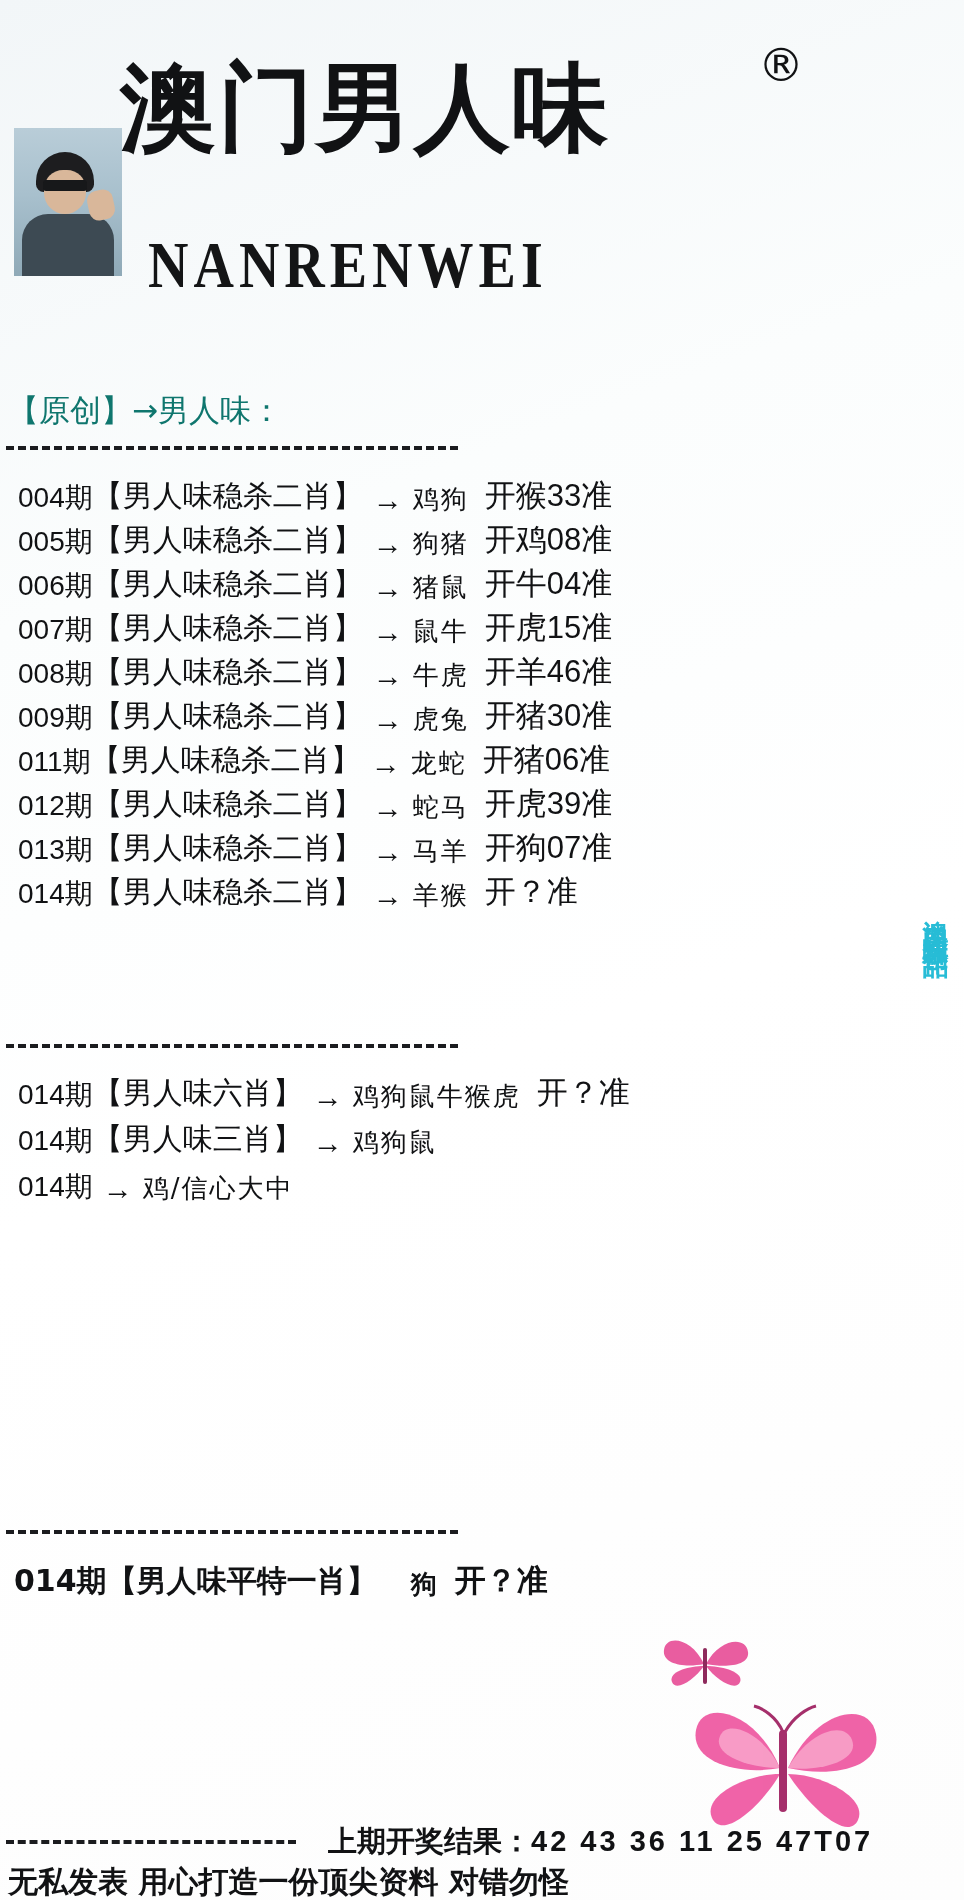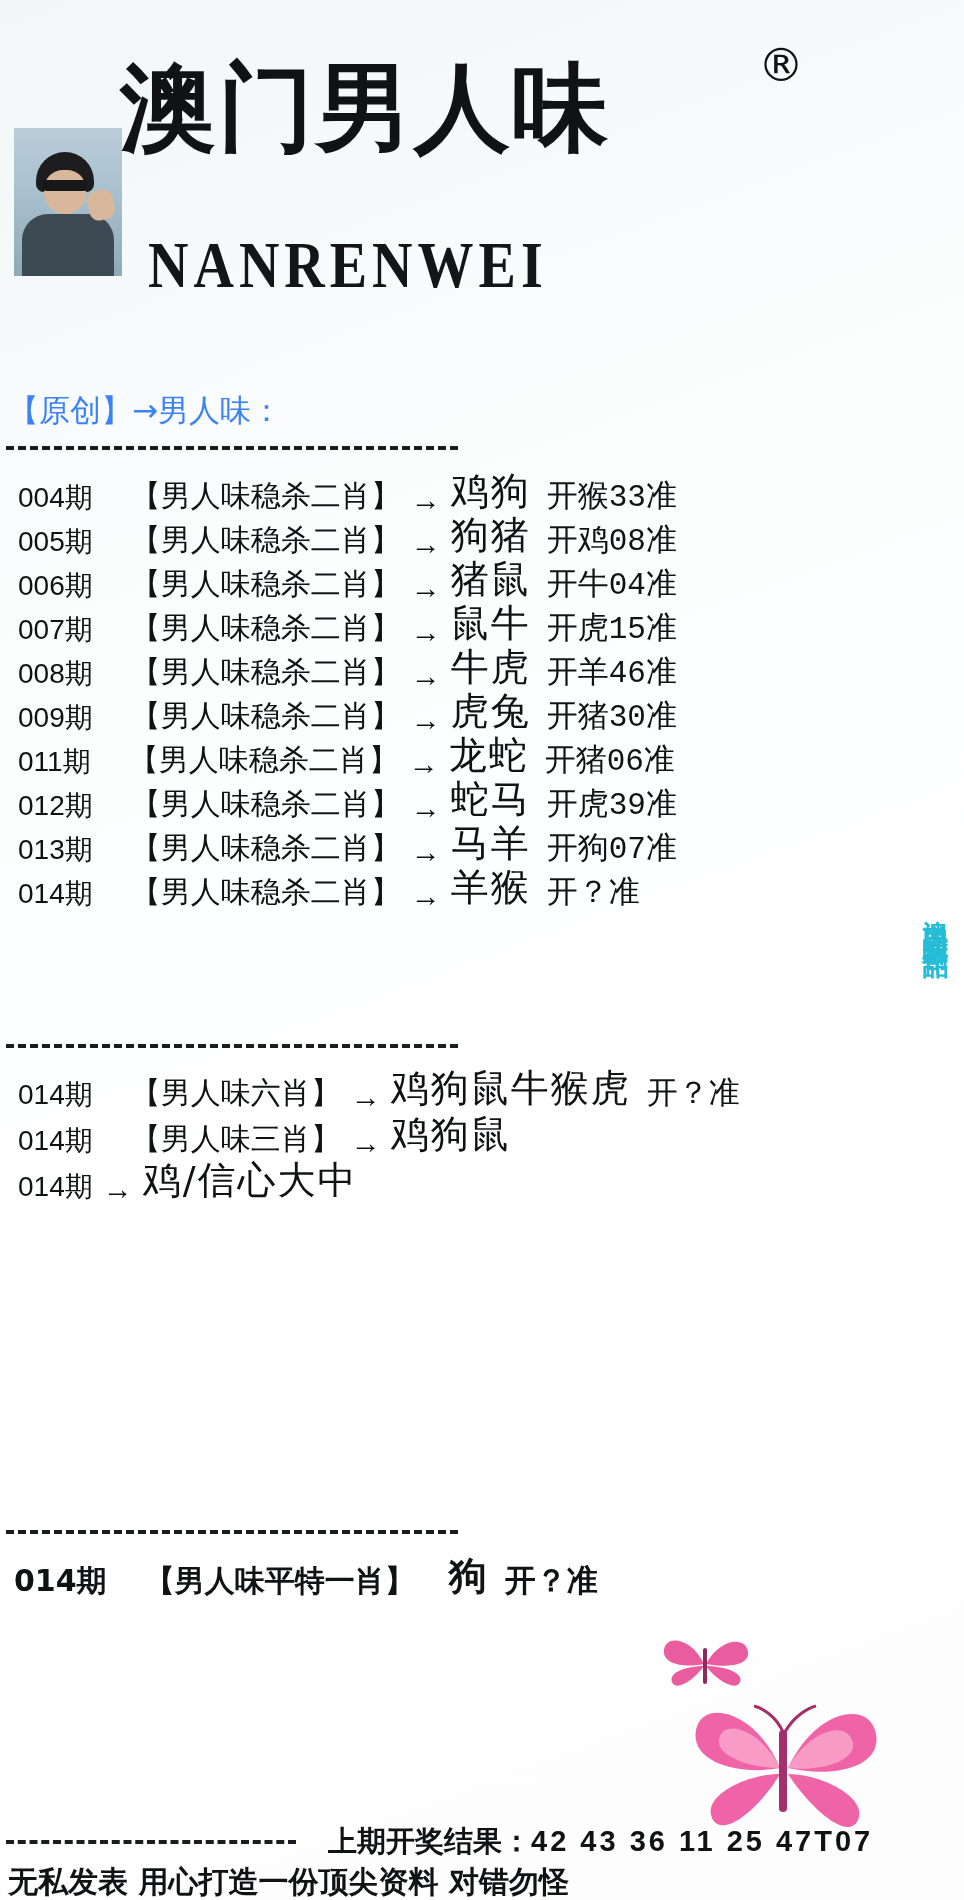--- a/index.html
+++ b/index.html
@@ -121,21 +121,21 @@
   }
 
   
   .section-title {
     position: absolute;
     left: 8px;
     top: 390px;
     font-family: "DejaVu Sans", "Liberation Sans", sans-serif;
     font-size: 31px;
     font-weight: 400;
-    color: #3b82f6;
+    color: #0f766e;
     white-space: nowrap;
   }
 
   .dash-rule {
     position: absolute;
     height: 0;
     border-top: 4px dashed #1b1c1f;
   }
   .dash-1 { left: 6px; top: 446px; width: 452px; }
   .dash-2 { left: 6px; top: 1044px; width: 452px; }
@@ -153,24 +153,24 @@
     height: 44px;
     display: flex;
     align-items: flex-end;
     white-space: nowrap;
     font-family: "Liberation Serif", "DejaVu Serif", serif;
     font-size: 33px;
     color: #111214;
     letter-spacing: 0px;
   }
   .row .issue { font-family: "Liberation Sans", sans-serif; font-size: 28px; }
-  .row .label { font-family: "DejaVu Sans", "Liberation Sans", sans-serif; font-size: 30px; font-weight: 400; margin-left: 38px; }
+  .row .label { font-family: "DejaVu Sans", "Liberation Sans", sans-serif; font-size: 30px; font-weight: 400; }
   .row .arrow { padding: 0 10px; font-size: 30px; }
-  .row .picks { font-family: "DejaVu Sans", "Liberation Sans", sans-serif; font-size: 38px; letter-spacing: 2px; margin-top: 40px; }
-  .row .result { padding-left: 16px; font-family: Liberation Mono, monospace; font-size: 31px; }
+  .row .picks { font-family: "DejaVu Sans", "Liberation Sans", sans-serif; font-size: 26px; letter-spacing: 2px; margin-top: 40px; }
+  .row .result { padding-left: 16px; font-family: Liberation Sans, sans-serif; font-size: 31px; }
 
   
   .group2 {
     position: absolute;
     left: 18px;
     top: 1068px;
     width: 920px;
   }
   .group2 .row { height: 46px; }
 

